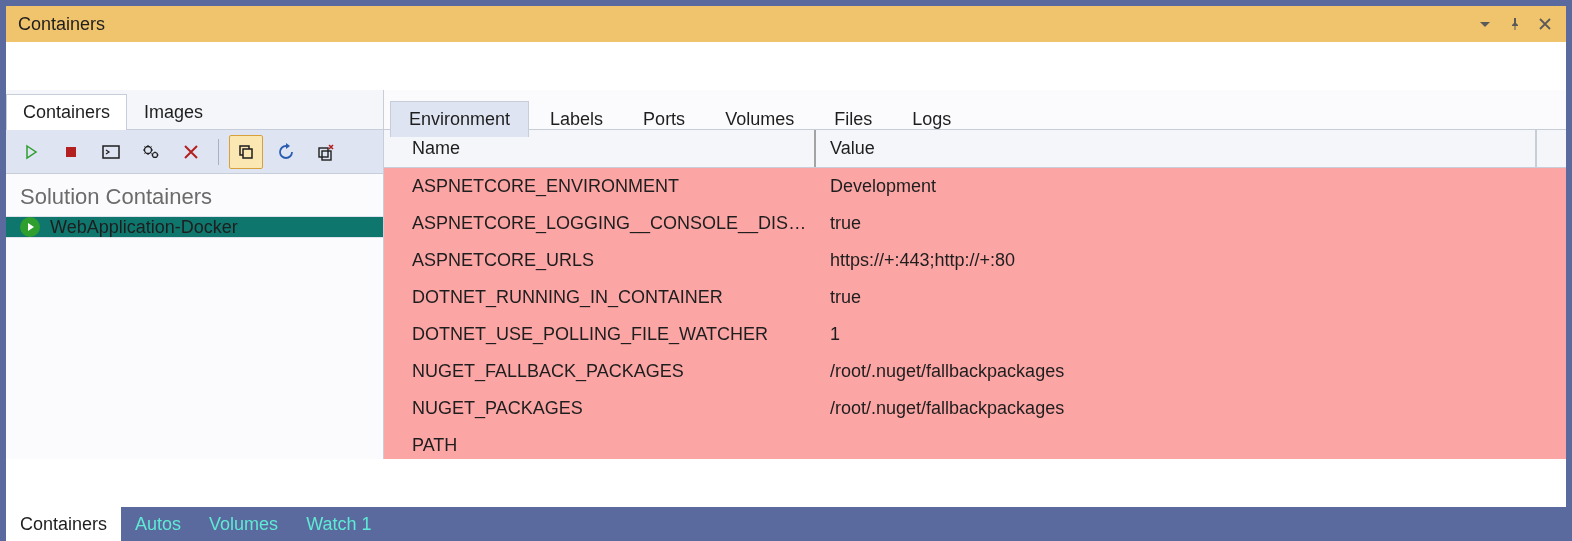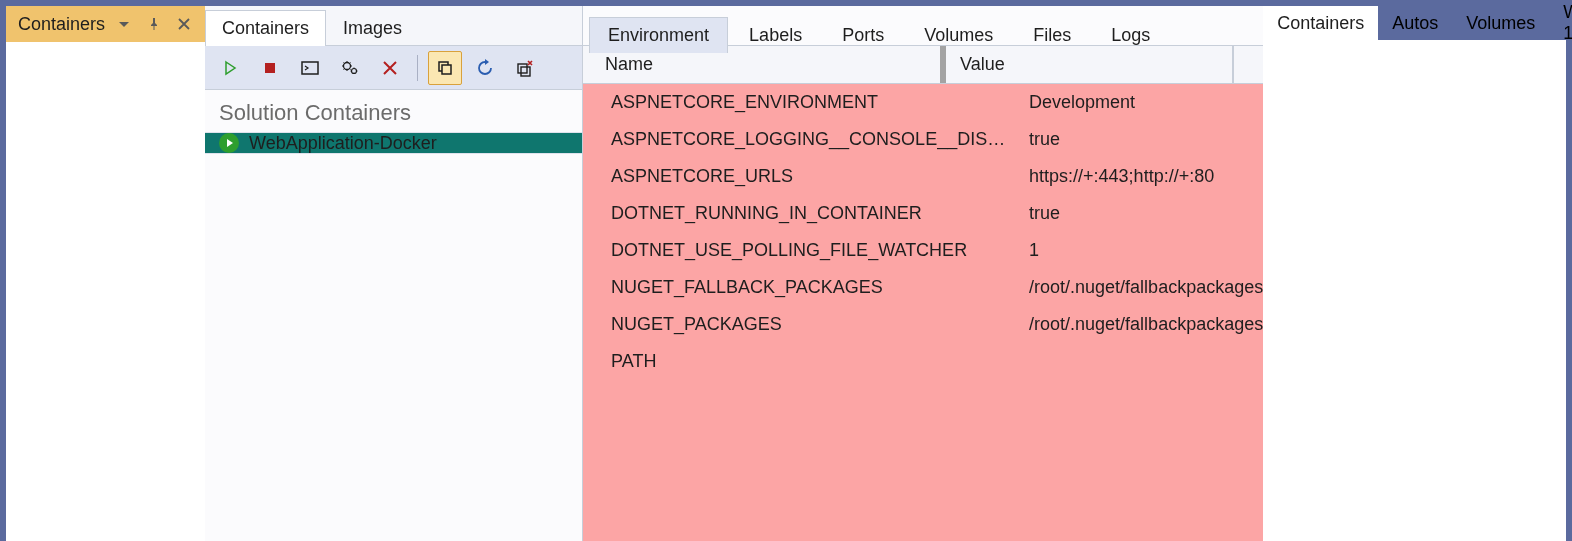--- a/index.html
+++ b/index.html
@@ -10,21 +10,22 @@
     width: 1572px;
     height: 541px;
     overflow: hidden;
     color: #1e1e1e;
     padding: 6px 6px 0 6px;
   }
   .panel {
     background: #fff;
     height: 100%;
     display: flex;
-    flex-direction: row;
+    flex-direction: column;
+    gap: 48px;
   }
   .titlebar {
     background: #f0c36d;
     height: 36px;
     display: flex;
     align-items: center;
     padding: 0 10px 0 12px;
     color: #1e1e1e;
     font-size: 18px;
   }
@@ -160,23 +161,23 @@
   .grid-header {
     display: flex;
     height: 38px;
     align-items: center;
     background: #f5f6fa;
     border-bottom: 1px solid #c7ced9;
     font-size: 18px;
     color: #1e1e1e;
   }
   .col-name {
-    width: 363px;
-    padding-left: 22px;
-    border-right: 6px solid #a3a3a3;
+    width: 432px;
+    padding-left: 28px;
+    border-right: 2px solid #a3a3a3;
     height: 100%;
     display: flex;
     align-items: center;
   }
   .col-value {
     flex: 1;
     padding-left: 14px;
     height: 100%;
     display: flex;
     align-items: center;
@@ -213,21 +214,21 @@
     height: 34px;
     background: #5b6a9e;
     display: flex;
     align-items: stretch;
     padding-left: 0;
   }
   .btab {
     padding: 0 14px;
     display: flex;
     align-items: center;
-    color: #000000;
+    color: #5eead4;
     font-size: 18px;
     background: #5b6a9e;
   }
   .btab.active {
     background: #fff;
     color: #1e1e1e;
   }
 </style>
 </head>
 <body>

